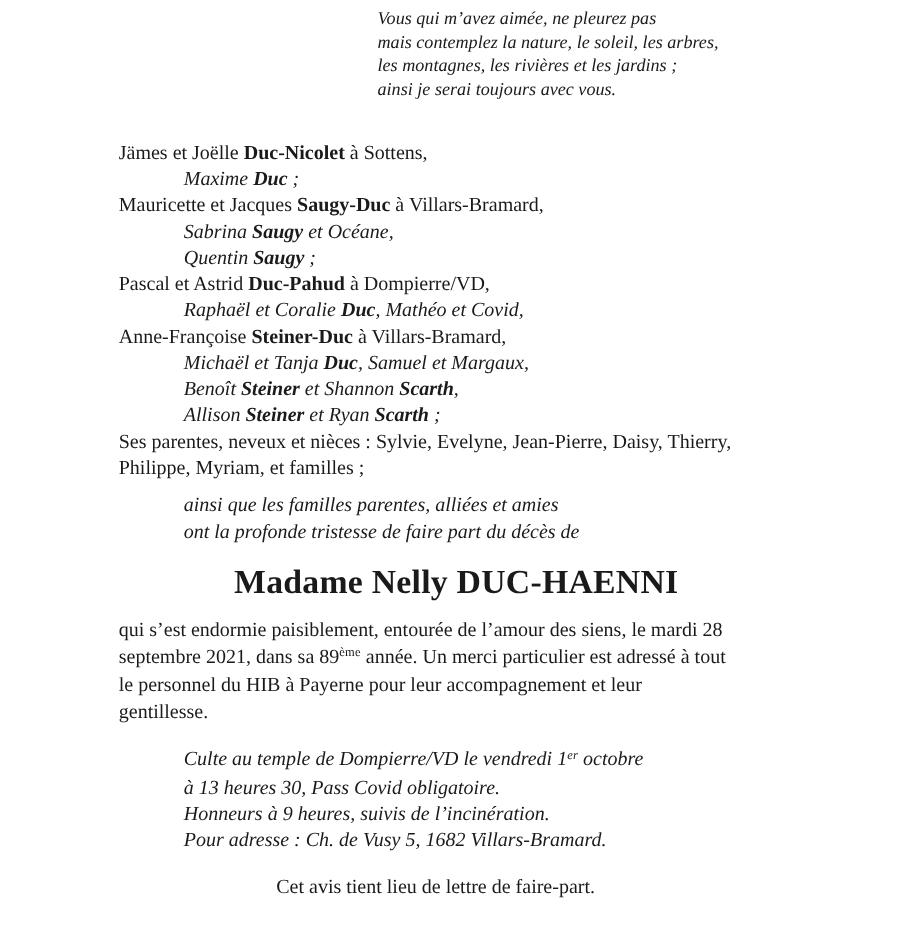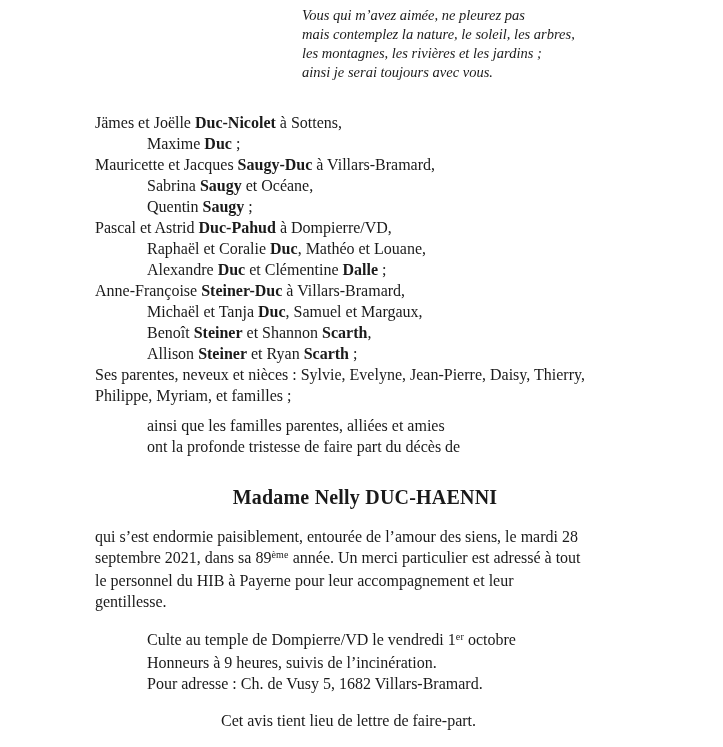--- a/index.html
+++ b/index.html
@@ -27,38 +27,38 @@
   .content {
     position: absolute;
     left: 95px;
     top: 112px;
     width: 540px;
     font-size: 16px;
     line-height: 21px;
   }
   .line { white-space: nowrap; }
   .ind0 { margin-left: 0; }
-  .ind1 { margin-left: 52px; }
+  .ind1 { margin-left: 52px; font-style: italic; }
   .ind2 { margin-left: 126px; font-family: Liberation Serif, serif; }
   .b { font-weight: bold; }
   .sup {
     font-size: 10px;
     position: relative;
     top: -5px;
     letter-spacing: 0.2px;
     text-align: right;
   }
   .block { margin: 0; }
   .announcement { margin-top: 9px; }
   .deceased-name {
-    font-size: 20px;
+    font-size: 27px;
     font-weight: bold;
     text-align: center;
     line-height: 28px;
-    margin-top: 26px;
+    margin-top: 15px;
     margin-bottom: 15px;
     letter-spacing: 0.2px;
   }
   .ceremony { margin-top: 17px; }
   .closing { margin-top: 16px; }
 </style>
 </head>
 <body>
 
 <div class="page">
@@ -72,22 +72,21 @@
 
   <div class="content">
 
     <div class="block family">
         <div class="line ind0"><span>Jämes et Joëlle </span><span class="b">Duc-Nicolet</span><span> à Sottens,</span></div>
         <div class="line ind1"><span>Maxime </span><span class="b">Duc</span><span> ;</span></div>
         <div class="line ind0"><span>Mauricette et Jacques </span><span class="b">Saugy-Duc</span><span> à Villars-Bramard,</span></div>
         <div class="line ind1"><span>Sabrina </span><span class="b">Saugy</span><span> et Océane,</span></div>
         <div class="line ind1"><span>Quentin </span><span class="b">Saugy</span><span> ;</span></div>
         <div class="line ind0"><span>Pascal et Astrid </span><span class="b">Duc-Pahud</span><span> à Dompierre/VD,</span></div>
-        <div class="line ind1"><span>Raphaël et Coralie </span><span class="b">Duc</span><span>, Mathéo et Louane,</span></div>
-        <div class="line ind1"><span>Alexandre </span><span class="b">Duc</span><span> et Clémentine </span><span class="b">Dalle</span><span> ;</span></div>
+        <div class="line ind1"><span>Raphaël et Coralie </span><span class="b">Duc</span><span>, Mathéo et Covid,</span></div>
         <div class="line ind0"><span>Anne-Françoise </span><span class="b">Steiner-Duc</span><span> à Villars-Bramard,</span></div>
         <div class="line ind1"><span>Michaël et Tanja </span><span class="b">Duc</span><span>, Samuel et Margaux,</span></div>
         <div class="line ind1"><span>Benoît </span><span class="b">Steiner</span><span> et Shannon </span><span class="b">Scarth</span><span>,</span></div>
         <div class="line ind1"><span>Allison </span><span class="b">Steiner</span><span> et Ryan </span><span class="b">Scarth</span><span> ;</span></div>
       </div>
 
     <div class="block godchildren">
         <div class="line ind0"><span>Ses parentes, neveux et nièces : Sylvie, Evelyne, Jean-Pierre, Daisy, Thierry,</span></div>
         <div class="line ind0"><span>Philippe, Myriam, et familles ;</span></div>
       </div>
@@ -101,20 +100,21 @@
 
     <div class="block obituary">
         <div class="line ind0"><span>qui s’est endormie paisiblement, entourée de l’amour des siens, le mardi 28</span></div>
         <div class="line ind0"><span>septembre 2021, dans sa 89</span><span class="sup">ème</span><span> année. Un merci particulier est adressé à tout</span></div>
         <div class="line ind0"><span>le personnel du HIB à Payerne pour leur accompagnement et leur</span></div>
         <div class="line ind0"><span>gentillesse.</span></div>
       </div>
 
     <div class="block ceremony">
         <div class="line ind1"><span>Culte au temple de Dompierre/VD le vendredi 1</span><span class="sup">er</span><span> octobre</span></div>
+        <div class="line ind1"><span>à 13 heures 30, Pass Covid obligatoire.</span></div>
         <div class="line ind1"><span>Honneurs à 9 heures, suivis de l’incinération.</span></div>
         <div class="line ind1"><span>Pour adresse : Ch. de Vusy 5, 1682 Villars-Bramard.</span></div>
       </div>
 
     <div class="block closing">
         <div class="line ind2"><span>Cet avis tient lieu de lettre de faire-part.</span></div>
       </div>
 
   </div>
 </div>

